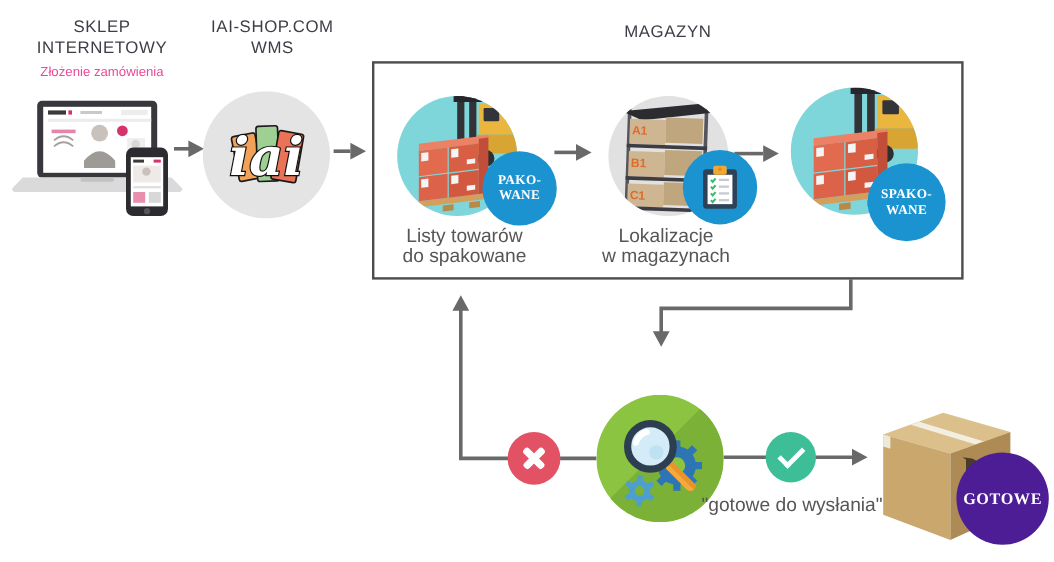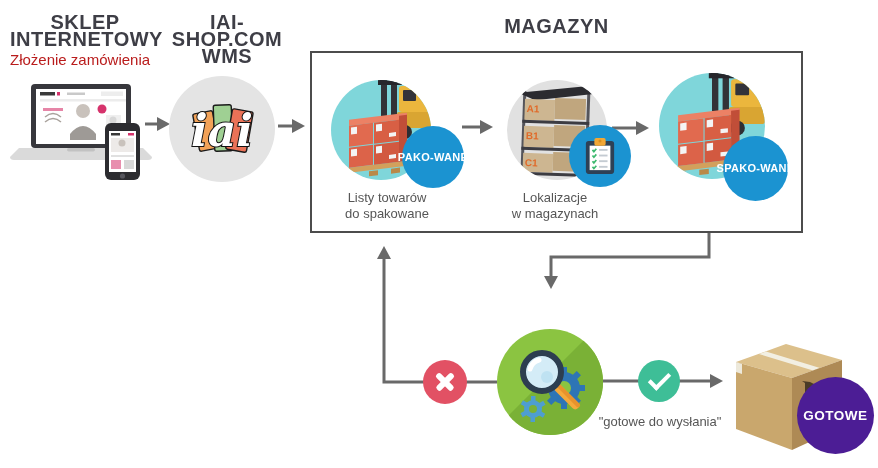--- a/index.html
+++ b/index.html
@@ -2,30 +2,30 @@
 <html><head>
 <meta charset="utf-8">
 <style>
   html,body{margin:0;padding:0;background:#fff;}
   #canvas{
     position:relative;width:878px;height:468px;background:#fff;overflow:hidden;
     font-family:"Liberation Sans",sans-serif;
   }
   .abs{position:absolute;}
   .hdr{
-    font-size:20px;font-weight:bold;color:#3E3E46;letter-spacing:.5px;
+    font-size:14px;font-weight:normal;color:#3E3E46;letter-spacing:.5px;
     text-align:center;line-height:17px;
   }
-  .sub{font-size:15px;color:#b91c1c;text-align:left;line-height:16px;}
-  .lbl{font-size:13px;color:#565656;text-align:center;line-height:16px;}
+  .sub{font-size:11px;color:#ec4899;text-align:center;line-height:16px;}
+  .lbl{font-size:16px;color:#565656;text-align:center;line-height:16px;}
   .circle{border-radius:50%;overflow:hidden;}
   .badge{
     background:#1B93D1;border-radius:50%;color:#fff;font-weight:bold;
-    display:flex;flex-direction:row;align-items:center;justify-content:center;
-    font-size:11px;line-height:13px;letter-spacing:.3px;text-align:right;
+    display:flex;flex-direction:column;align-items:center;justify-content:center;
+    font-size:11px;line-height:13px;letter-spacing:.3px;text-align:right;font-family:Liberation Serif, serif;
   }
   .magbox{border:2px solid #4C4C4C;background:transparent;}
   .xbar{position:absolute;width:22px;height:5.5px;background:#fff;border-radius:2.5px;left:11px;top:19px;}
   .chk{width:17px;height:8px;border-left:4px solid #fff;border-bottom:4px solid #fff;
        transform:rotate(-45deg);margin-top:-5px;}
   svg{display:block;}
 </style>
 </head>
 <body>
 

